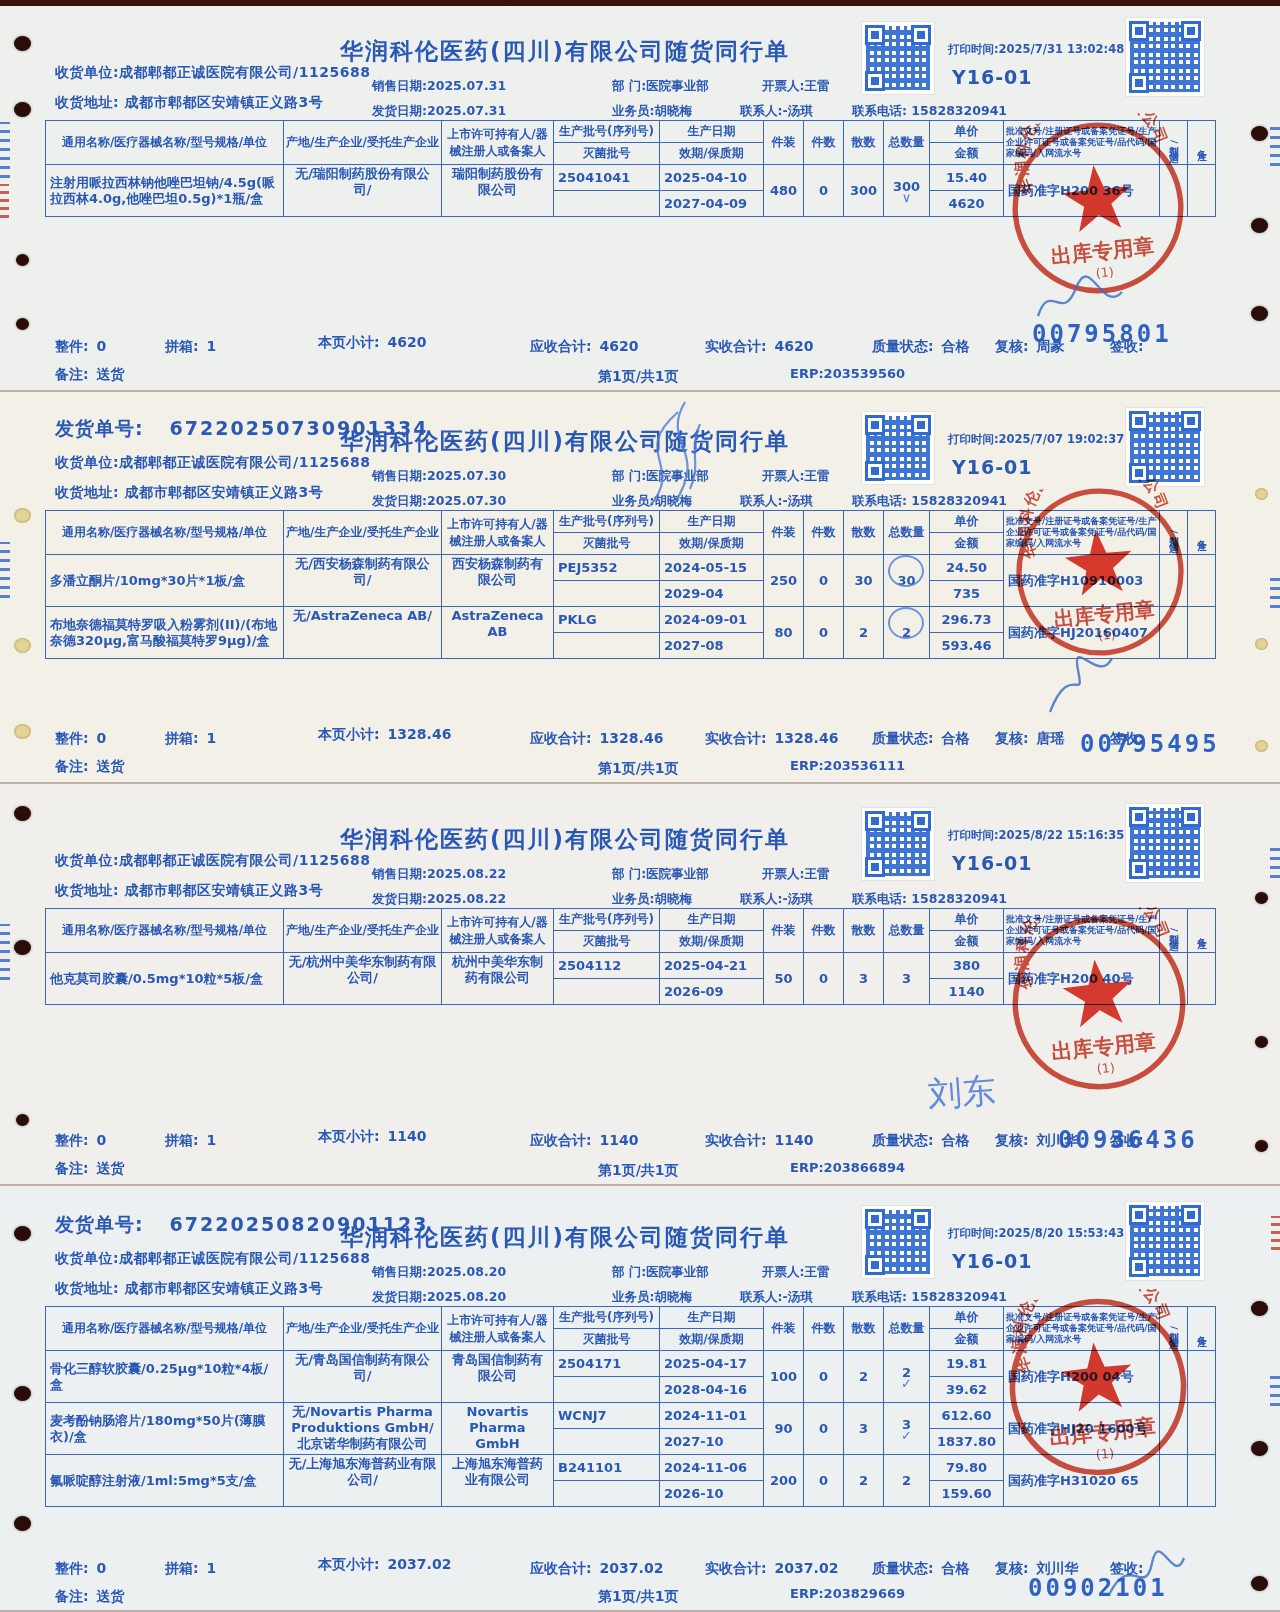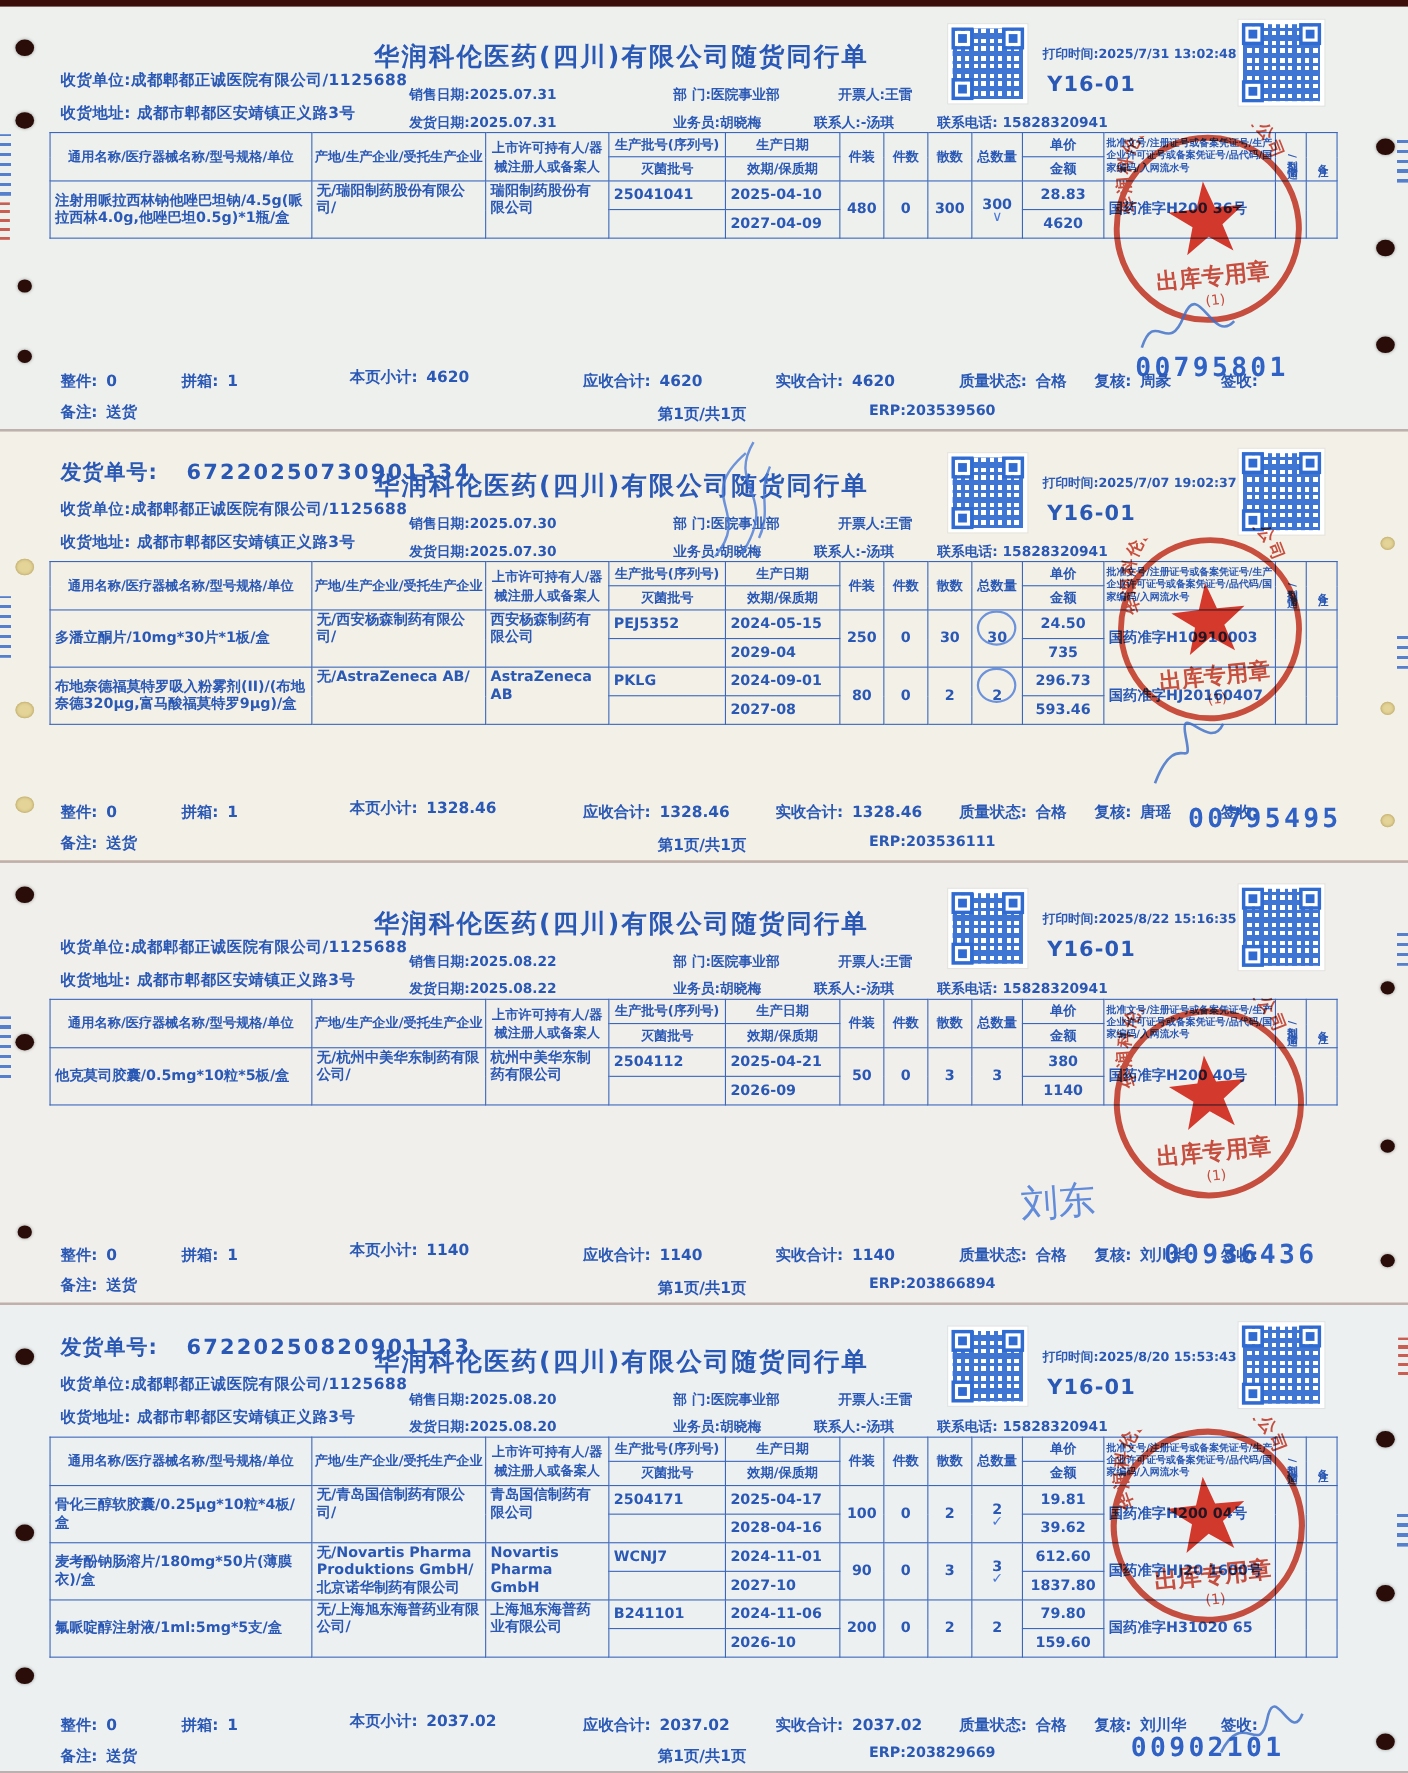--- a/index.html
+++ b/index.html
@@ -18,21 +18,21 @@
   .meta{font-size:12.5px;font-weight:bold;}
   .print{font-size:11.5px;font-weight:bold;color:#2a58b5;}
   .station{font-size:19px;font-weight:bold;letter-spacing:1px;}
   table.goods{position:absolute;left:45px;top:114px;width:1170px;border-collapse:collapse;table-layout:fixed;background:transparent;}
   .goods th,.goods td{border:1.6px solid #3a67bd;padding:1px 4px;color:#2a58b5;overflow:hidden;}
   .goods th{font-size:12px;font-weight:bold;padding:2px 2px;}
   .goods th.lic-h{font-size:9px;line-height:1.25;text-align:left;}
   .goods th.vert{writing-mode:vertical-rl;font-size:9.5px;letter-spacing:1px;padding:0;}
   .goods td{font-size:13px;font-weight:bold;line-height:1.22;}
   .c-name{font-size:12.5px;}
-  .c-org,.c-hold{font-size:11.5px;vertical-align:top;}
+  .c-org,.c-hold{font-size:11.5px;vertical-align:top;text-align:center;}
   .num{text-align:center;position:relative;}
   .half{height:26px;}
   .c-lic{font-size:12px;}
   .hand-mark{display:block;color:#4a7bd8;font-size:13px;line-height:8px;font-weight:normal;}
   .ring{position:absolute;left:4px;top:0px;width:32px;height:28px;border:2px solid #4a7bd8;border-radius:50%;opacity:.8;}
   .f-lbl{font-size:14px;font-weight:bold;}
   .f-val{font-size:14px;font-weight:bold;margin-left:8px;}
   .serial{font-family:"DejaVu Sans Mono",monospace;font-size:24px;font-weight:bold;letter-spacing:3px;color:#2f62c4;}
   .hw{color:#4a7bd8;font-size:34px;font-weight:normal;opacity:.85;transform:rotate(-4deg);}
   .qr{position:absolute;background:#fff;box-shadow:0 0 0 1px rgba(0,0,0,.05);}
@@ -123,21 +123,21 @@
     <tr class="half">
       <td rowspan="2" class="c-name">注射用哌拉西林钠他唑巴坦钠/4.5g(哌拉西林4.0g,他唑巴坦0.5g)*1瓶/盒</td>
       <td rowspan="2" class="c-org">无/瑞阳制药股份有限公司/</td>
       <td rowspan="2" class="c-hold">瑞阳制药股份有限公司</td>
       <td>25041041</td>
       <td>2025-04-10</td>
       <td rowspan="2" class="num">480</td>
       <td rowspan="2" class="num">0</td>
       <td rowspan="2" class="num">300</td>
       <td rowspan="2" class="num"><span>300</span><span class="hand-mark">∨</span></td>
-      <td class="num">28.83</td>
+      <td class="num">15.40</td>
       <td rowspan="2" class="c-lic">国药准字H200 36号</td>
       <td rowspan="2"></td>
       <td rowspan="2"></td>
     </tr>
     <tr class="half">
       <td></td>
       <td>2027-04-09</td>
       <td class="num">4620</td>
     </tr>
   </tbody>

